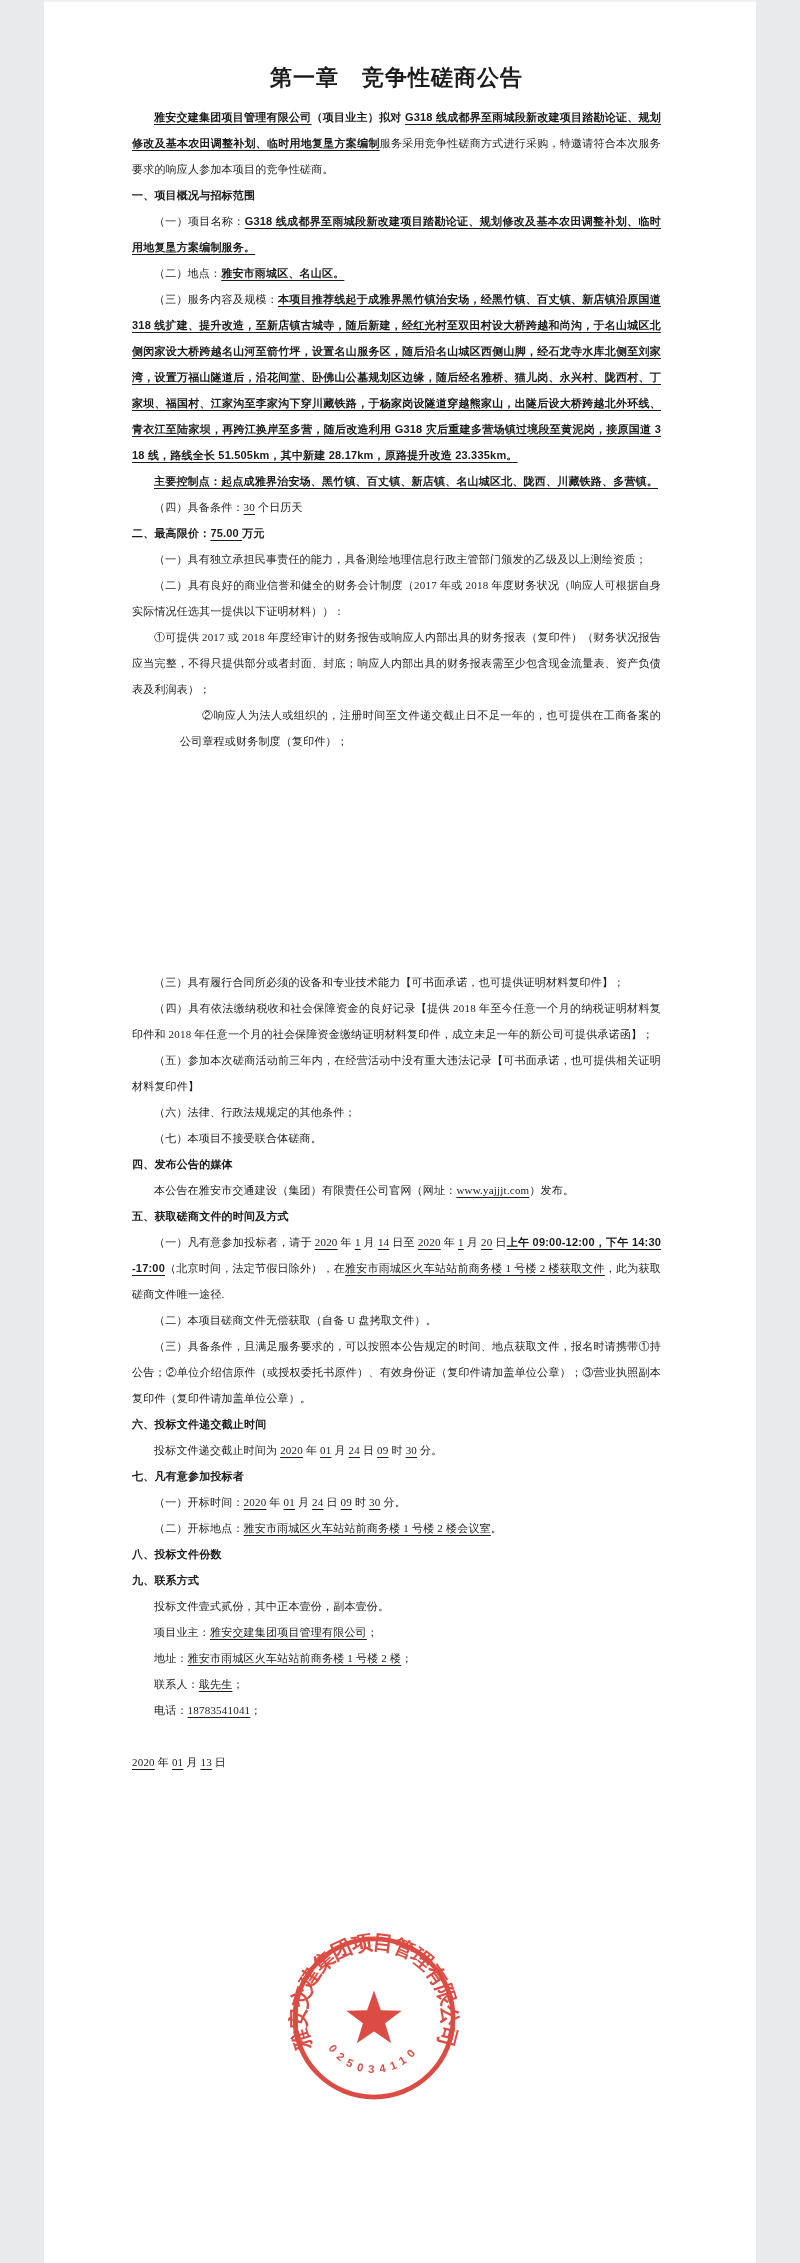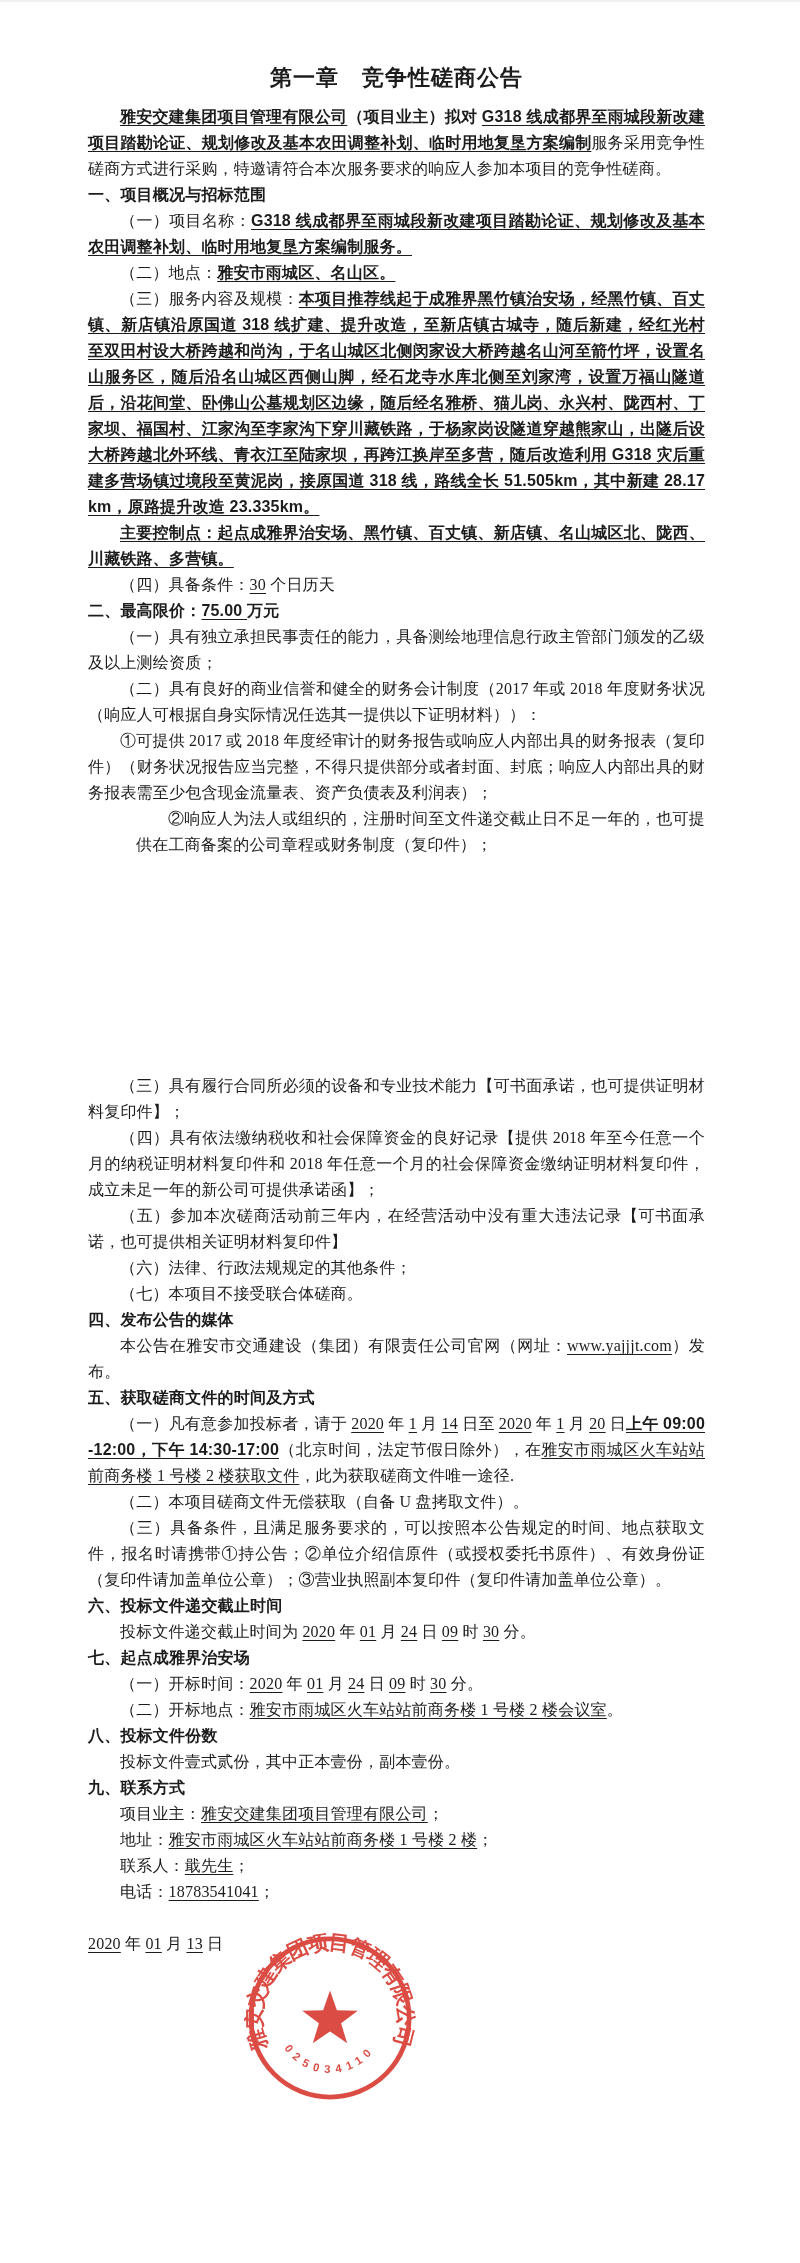--- a/index.html
+++ b/index.html
@@ -2,42 +2,42 @@
 <html lang="zh"><head>
 <meta charset="utf-8">
 <style>
   html,body{margin:0;padding:0;}
   body{
     background:#e9eaec;
     font-family:"Liberation Serif","DejaVu Serif",serif;
   }
   .page{
     position:relative;
-    width:800px;
+    width:712px;
     height:2263px;
     margin:0 auto;
     background:#ffffff;
     border-top:2px solid #eef0f1;
     box-sizing:border-box;
     padding:60px 95px 0 88px;
     overflow:hidden;
     color:#1c1c1c;
   }
   .title{
     text-align:center;
     font-weight:700;
     font-size:22px;
     line-height:32px;
     letter-spacing:1px;
     margin:0 0 10px 0;
     font-family:"Liberation Sans","DejaVu Sans",sans-serif;
   }
   .para{
     margin:0;
-    font-size:16px;
+    font-size:11px;
     line-height:26px;
     text-align:justify;
     letter-spacing:0.2px;
     word-break:break-all;
   }
   .indent{text-indent:2em;}
   .heading{font-weight:700;font-family:"Liberation Sans","DejaVu Sans",sans-serif;}
   .gap-after{margin-bottom:215px;margin-left:48px;}
   .date{padding-right:95px;margin-top:26px;}
   .seg.b{font-weight:700;font-family:"Liberation Sans","DejaVu Sans",sans-serif;}
@@ -79,26 +79,26 @@
       <p class="para indent"><span class="seg">（六）法律、行政法规规定的其他条件；</span></p>
       <p class="para indent"><span class="seg">（七）本项目不接受联合体磋商。</span></p>
       <p class="para heading"><span class="seg">四、发布公告的媒体</span></p>
       <p class="para indent"><span class="seg">本公告在雅安市交通建设（集团）有限责任公司官网（网址：</span><span class="seg u">www.yajjjt.com</span><span class="seg">）发布。</span></p>
       <p class="para heading"><span class="seg">五、获取磋商文件的时间及方式</span></p>
       <p class="para indent"><span class="seg">（一）凡有意参加投标者，请于 </span><span class="seg u">2020</span><span class="seg"> 年 </span><span class="seg u">1</span><span class="seg"> 月 </span><span class="seg u">14</span><span class="seg"> 日至 </span><span class="seg u">2020</span><span class="seg"> 年 </span><span class="seg u">1</span><span class="seg"> 月 </span><span class="seg u">20</span><span class="seg"> 日</span><span class="seg b u">上午 09:00-12:00，下午 14:30-17:00</span><span class="seg">（北京时间，法定节假日除外），在</span><span class="seg u">雅安市雨城区火车站站前商务楼 1 号楼 2 楼获取文件</span><span class="seg">，此为获取磋商文件唯一途径.</span></p>
       <p class="para indent"><span class="seg">（二）本项目磋商文件无偿获取（自备 U 盘拷取文件）。</span></p>
       <p class="para indent"><span class="seg">（三）具备条件，且满足服务要求的，可以按照本公告规定的时间、地点获取文件，报名时请携带①持公告；②单位介绍信原件（或授权委托书原件）、有效身份证（复印件请加盖单位公章）；③营业执照副本复印件（复印件请加盖单位公章）。</span></p>
       <p class="para heading"><span class="seg">六、投标文件递交截止时间</span></p>
       <p class="para indent"><span class="seg">投标文件递交截止时间为 </span><span class="seg u">2020</span><span class="seg"> 年 </span><span class="seg u">01</span><span class="seg"> 月 </span><span class="seg u">24</span><span class="seg"> 日 </span><span class="seg u">09</span><span class="seg"> 时 </span><span class="seg u">30</span><span class="seg"> 分。</span></p>
-      <p class="para heading"><span class="seg">七、起点成雅界治安场</span></p>
+      <p class="para heading"><span class="seg">七、凡有意参加投标者</span></p>
       <p class="para indent"><span class="seg">（一）开标时间：</span><span class="seg u">2020</span><span class="seg"> 年 </span><span class="seg u">01</span><span class="seg"> 月 </span><span class="seg u">24</span><span class="seg"> 日 </span><span class="seg u">09</span><span class="seg"> 时 </span><span class="seg u">30</span><span class="seg"> 分。</span></p>
       <p class="para indent"><span class="seg">（二）开标地点：</span><span class="seg u">雅安市雨城区火车站站前商务楼 1 号楼 2 楼会议室</span><span class="seg">。</span></p>
       <p class="para heading"><span class="seg">八、投标文件份数</span></p>
+      <p class="para heading"><span class="seg">九、联系方式</span></p>
       <p class="para indent"><span class="seg">投标文件壹式贰份，其中正本壹份，副本壹份。</span></p>
-      <p class="para heading"><span class="seg">九、联系方式</span></p>
       <p class="para indent"><span class="seg">项目业主：</span><span class="seg u">雅安交建集团项目管理有限公司</span><span class="seg">；</span></p>
       <p class="para indent"><span class="seg">地址：</span><span class="seg u">雅安市雨城区火车站站前商务楼 1 号楼 2 楼</span><span class="seg">；</span></p>
       <p class="para indent"><span class="seg">联系人：</span><span class="seg u">戢先生</span><span class="seg">；</span></p>
       <p class="para indent"><span class="seg">电话：</span><span class="seg u">18783541041</span><span class="seg">；</span></p>
       <p class="para date"><span class="seg u">2020</span><span class="seg"> 年 </span><span class="seg u">01</span><span class="seg"> 月 </span><span class="seg u">13</span><span class="seg"> 日</span></p>
     </div>
 
   <svg class="stamp" viewBox="0 0 200 200" aria-hidden="true">
     <defs>
       <path id="arcTop" d="M 27.5 133.8 A 80 80 0 1 1 172.5 133.8" fill="none"></path>

